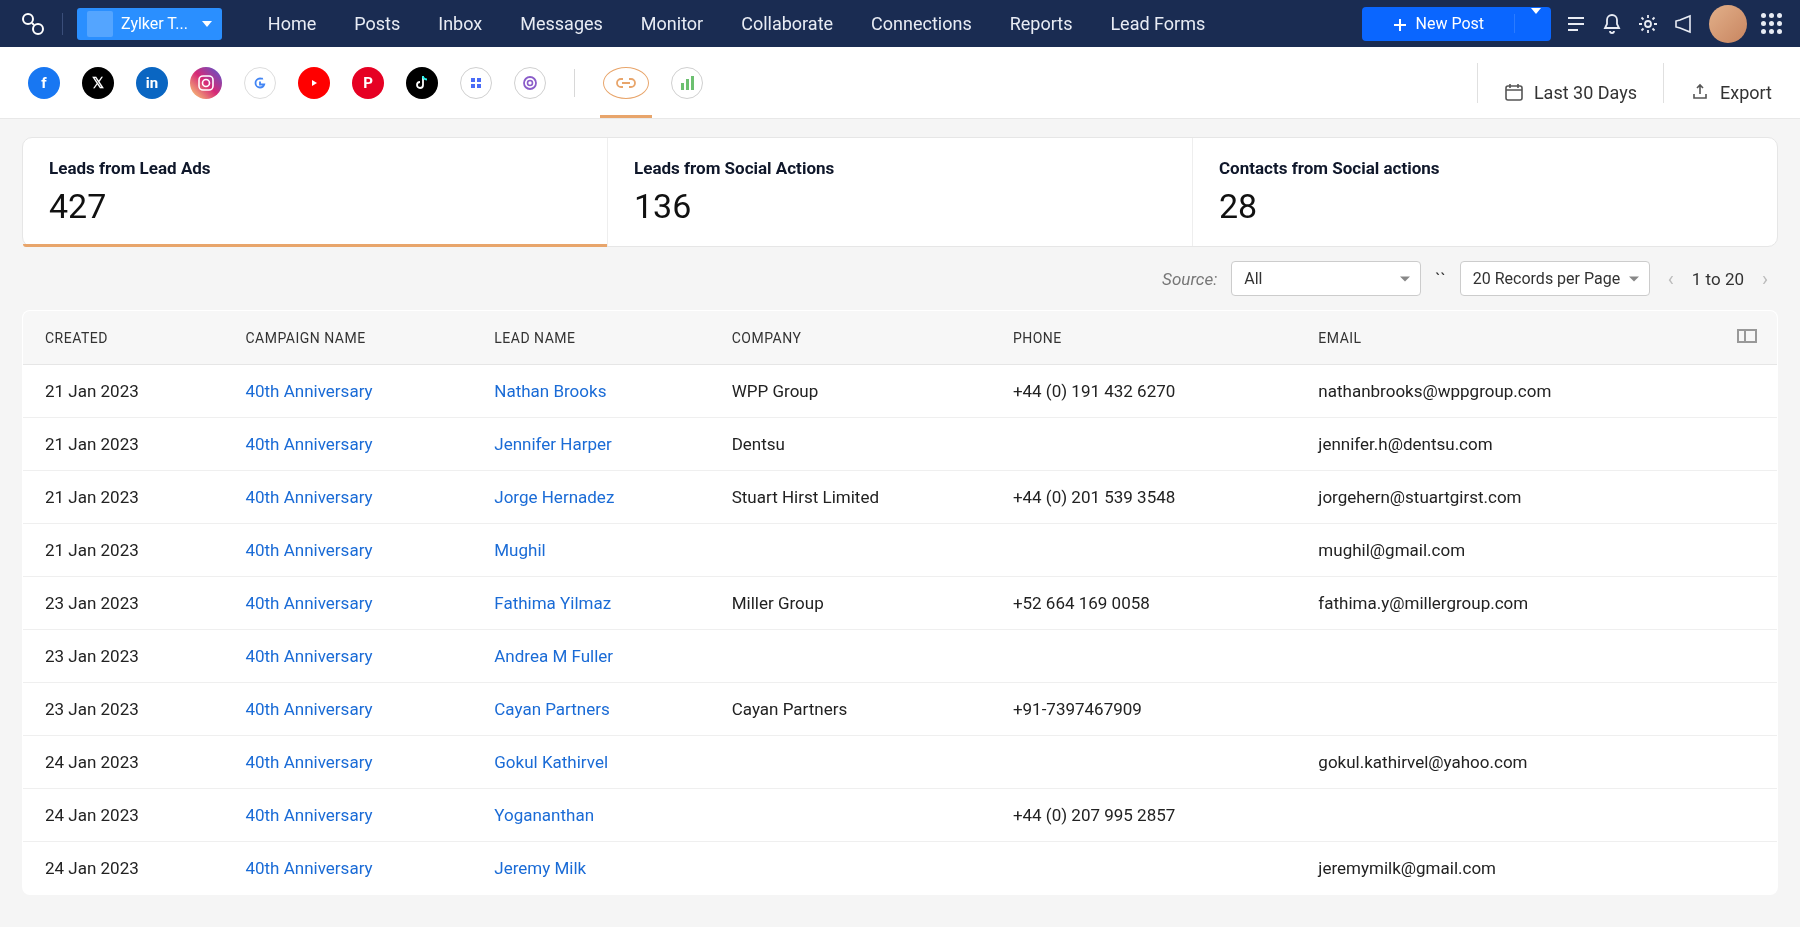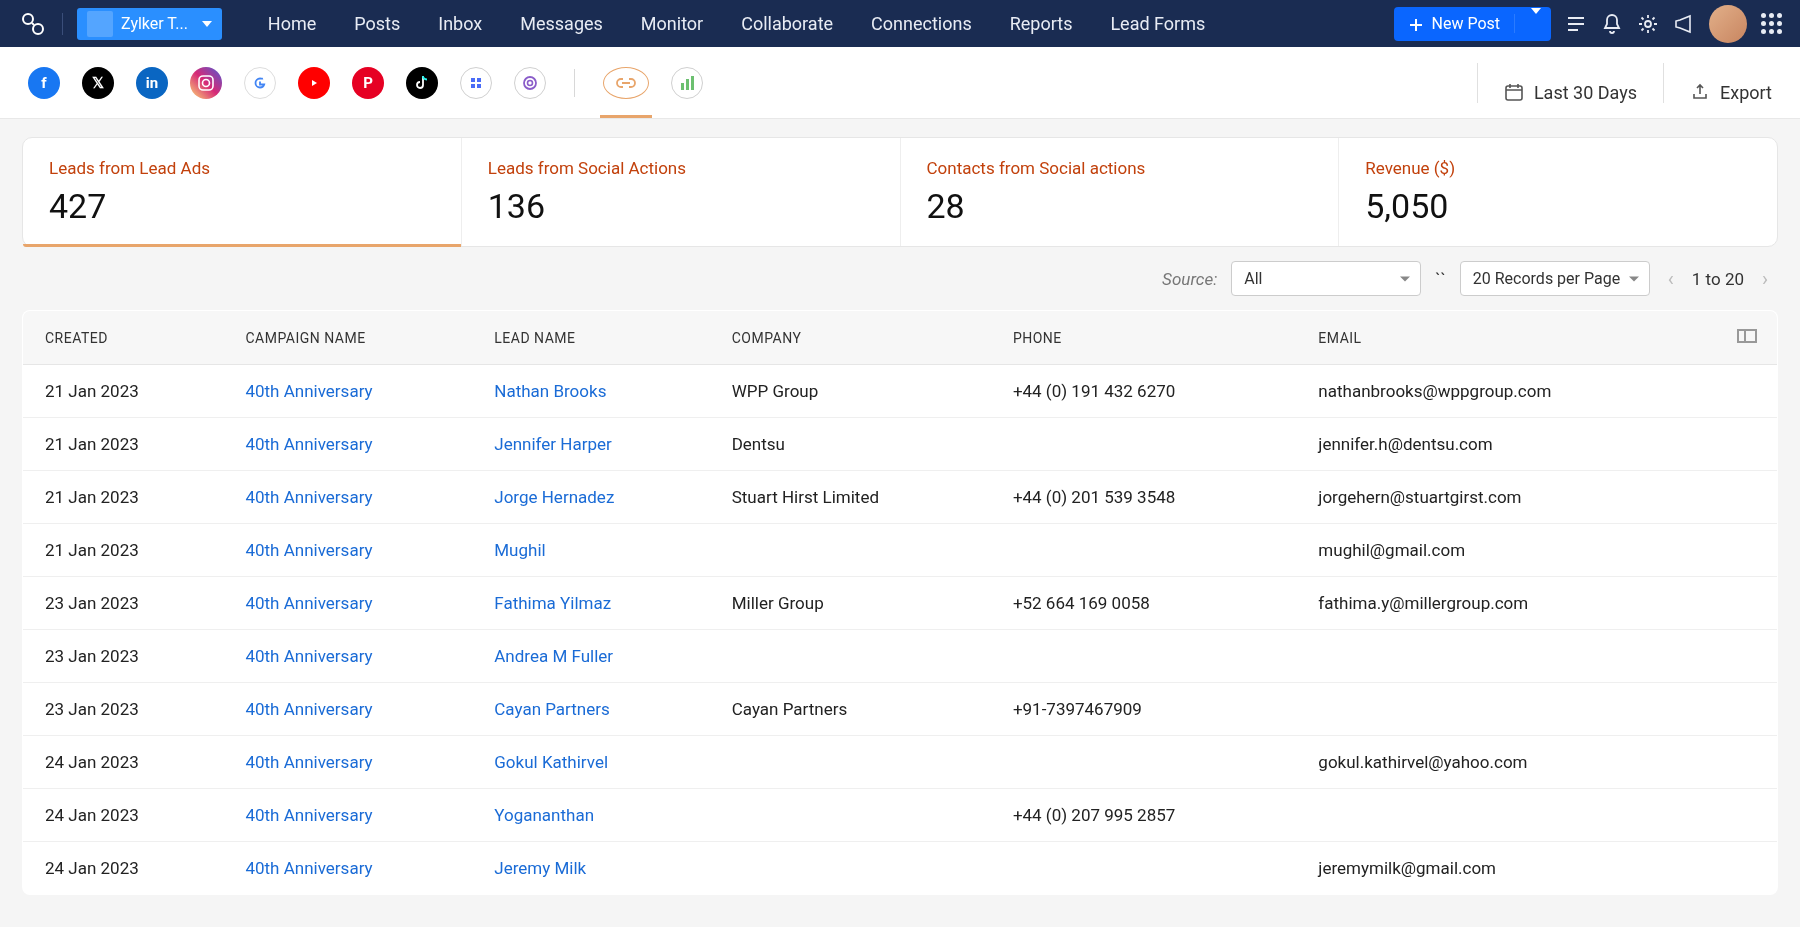--- a/index.html
+++ b/index.html
@@ -12,21 +12,21 @@
 .brand-chip { background:#2a8fff; color:#fff; font-size:16px; padding:4px 10px; border-radius:3px; display:flex; align-items:center; gap:8px; height:32px; }
 .brand-img { width:26px; height:26px; background:#fff3; border-radius:2px; }
 .chev { width:0; height:0; border-left:5px solid transparent; border-right:5px solid transparent; border-top:6px solid #fff; margin-left:6px; }
 
 .navtabs { display:flex; margin-left:28px; gap:2px; flex:1; }
 .navtab { padding:0 18px; height:55px; display:flex; align-items:center; font-size:18px; color:#e8ecf4; cursor:pointer; position:relative; }
 .navtab.active::after { content:""; position:absolute; bottom:0; left:0; right:0; height:3px; background:#fff; }
 
 .right-tools { display:flex; align-items:center; gap:14px; }
 .btn-newpost { background:#0a66ff; display:flex; align-items:center; height:34px; border-radius:4px; overflow:hidden; }
-.btn-newpost-main { display:flex; align-items:flex-end; gap:8px; padding:0 14px; font-size:16px; cursor:pointer; }
+.btn-newpost-main { display:flex; align-items:flex-end; gap:8px; padding:0 30px; font-size:16px; cursor:pointer; }
 .btn-newpost-dd { border-left:1px solid #2a7bff; padding:0 10px; cursor:pointer; }
 .tool-ico { width:22px; height:22px; display:flex; align-items:center; justify-content:center; color:#e8ecf4; cursor:pointer; }
 .avatar { width:38px; height:38px; border-radius:50%; background:linear-gradient(135deg,#e2b08a,#c88560); }
 .grid-ico { display:grid; grid-template-columns:repeat(3,5px); grid-template-rows:repeat(3,5px); gap:3px; }
 .grid-ico span { background:#e8ecf4; border-radius:50%; }
 
 
 .subhdr { height:72px; background:#fff; display:flex; align-items:center; padding:0 28px; border-bottom:1px solid #e8e8e8; }
 .chan-row { display:flex; gap:22px; align-items:center; flex:1; }
 .chan { width:32px; height:32px; border-radius:50%; display:flex; align-items:center; justify-content:center; font-size:15px; font-weight:700; color:#fff; position:relative; }
@@ -47,21 +47,21 @@
 .right-pills { display:flex; align-items:flex-end; gap:26px; }
 .vsep { width:1px; height:40px; background:#e0e0e0; }
 .pill-btn { display:flex; align-items:center; gap:10px; font-size:18px; color:#333; cursor:pointer; }
 
 
 .cards-wrap { padding:18px 22px 0; }
 .cards { background:#fff; border:1px solid #e6e6e6; border-radius:10px; display:flex; }
 .card { flex:1; padding:20px 26px; border-right:1px solid #eee; position:relative; }
 .card:last-child { border-right:none; }
 .card.active::after { content:""; position:absolute; bottom:-1px; left:0; right:0; height:3px; background:#e8a56b; border-radius:0 0 0 8px; }
-.card-title { font-size:17px; font-weight:400; color:#c2410c; }
+.card-title { font-size:17px; font-weight:700; color:#0f172a; }
 .card-value { font-size:34px; margin-top:8px; color:#111; }
 .pot-row { display:flex; gap:28px; align-items:baseline; margin-top:6px; }
 .pot-n { font-size:32px; }
 .pot-l { font-size:15px; color:#666; margin-left:6px; }
 
 
 .tblctrl { display:flex; align-items:center; justify-content:flex-end; gap:14px; padding:14px 28px 0; font-size:17px; color:#333; }
 .src-label { font-style:italic; color:#777; }
 .sel { border:1px solid #ccc; border-radius:4px; padding:7px 28px 7px 12px; font-size:16px; background:#fff; position:relative; }
 .sel::after { content:""; position:absolute; right:10px; top:50%; width:0; height:0; border-left:5px solid transparent; border-right:5px solid transparent; border-top:5px solid #888; transform:translateY(-50%);}
@@ -237,24 +237,20 @@
         <div class="card-title">Leads from Lead Ads</div>
         <div class="card-value">427</div>
       </div>
       <div class="card">
         <div class="card-title">Leads from Social Actions</div>
         <div class="card-value">136</div>
       </div>
       <div class="card">
         <div class="card-title">Contacts from Social actions</div>
         <div class="card-value">28</div>
-      </div>
-      <div class="card">
-        <div class="card-title">Revenue ($)</div>
-        <div class="card-value">5,050</div>
       </div>
     </div>
 </div>
 
 <div class="tblctrl">
   <span class="src-label">Source:</span>
   <div class="sel" style="width:190px"><span>All</span></div>
   ``<div class="sel" style="width:190px"><span>20 Records per Page</span></div>
   <span class="pager-ar">‹</span>
   <span>1 to 20</span>

